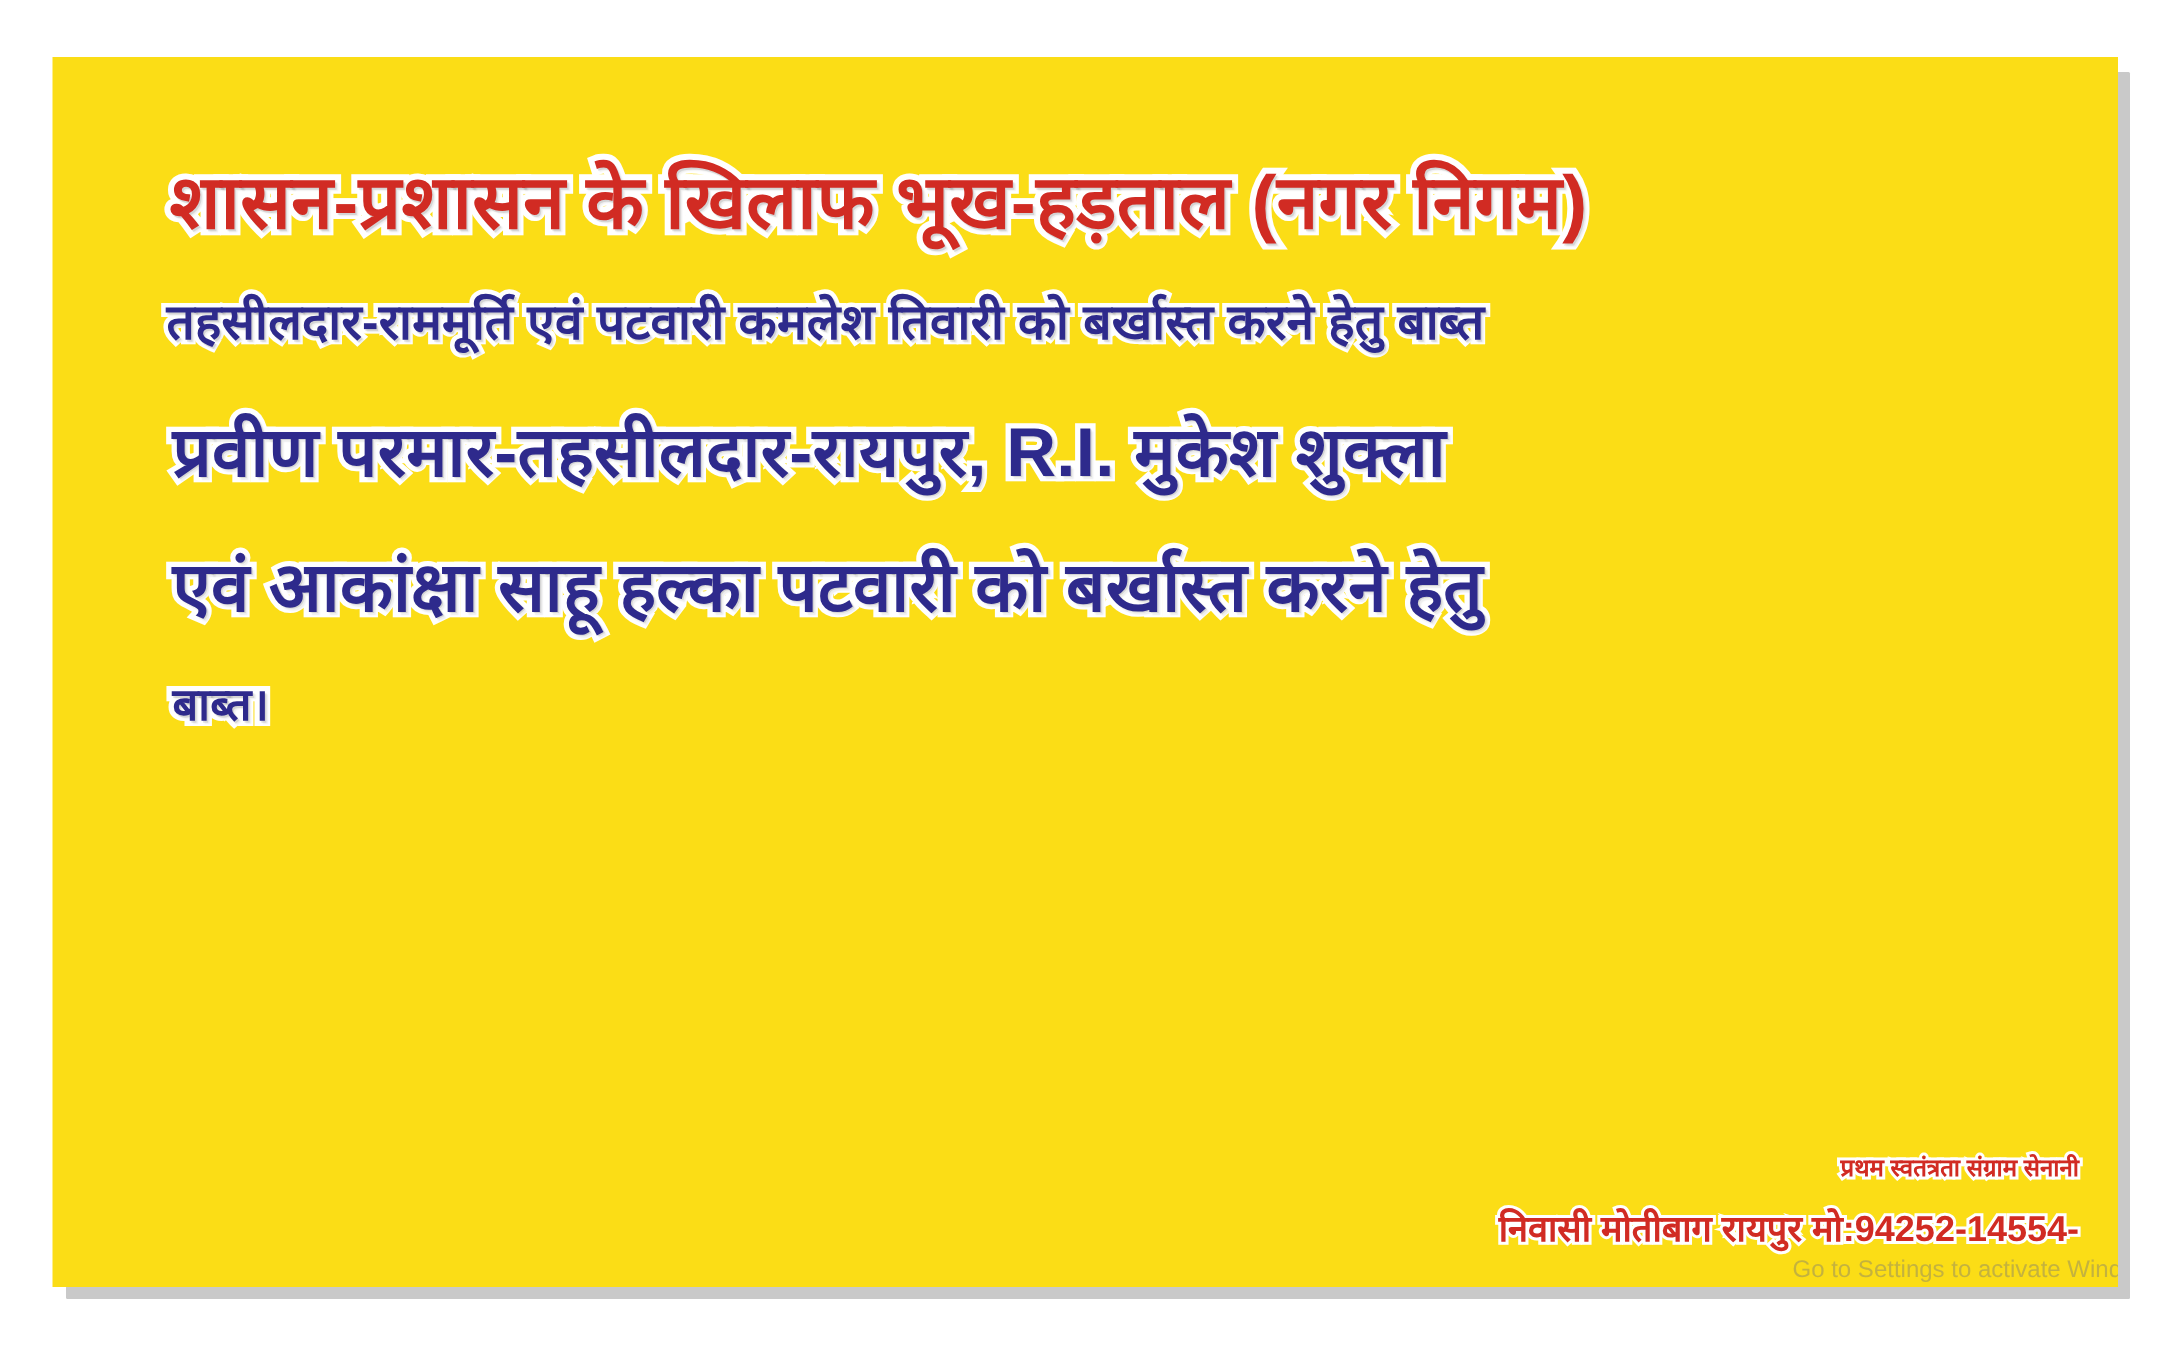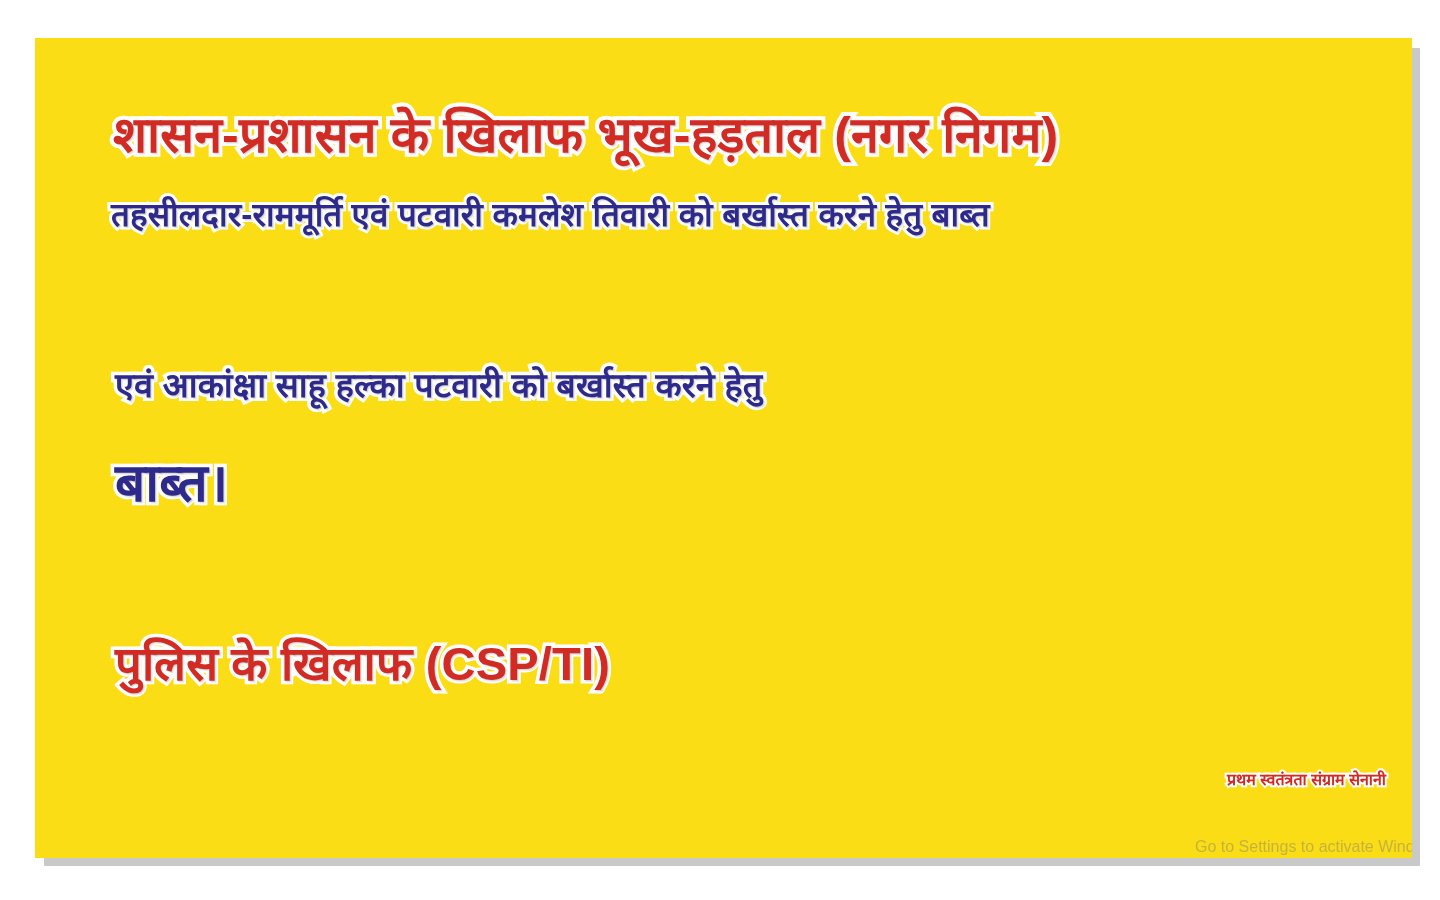--- a/index.html
+++ b/index.html
@@ -67,22 +67,22 @@
     paint-order: stroke fill;
     text-shadow:
       1px 1px 0 rgba(0,0,0,0.10),
       2px 2px 1px rgba(0,0,0,0.07);
   }
 
   
   #l-head      { left: 78px;  top: 72px;  font-size: 50px; -webkit-text-stroke-width: 8px; }
   #l-sub1      { left: 76px;  top: 160px; font-size: 33px; text-align: right; -webkit-text-stroke-width: 6px; }
   #l-body1     { left: 80px;  top: 240px; font-size: 46px; -webkit-text-stroke-width: 7px; }
-  #l-body2     { left: 80px;  top: 330px; font-size: 34px; -webkit-text-stroke-width: 7px; }
-  #l-body3     { left: 80px;  top: 418px; font-size: 53px; -webkit-text-stroke-width: 7px; }
+  #l-body2     { left: 80px;  top: 330px; font-size: 46px; -webkit-text-stroke-width: 7px; }
+  #l-body3     { left: 80px;  top: 418px; font-size: 30px; -webkit-text-stroke-width: 7px; }
   #l-red1      { left: 80px;  top: 520px; font-size: 47px; -webkit-text-stroke-width: 7px; }
   #l-red2      { left: 80px;  top: 602px; font-size: 47px; -webkit-text-stroke-width: 7px; }
 
   .sig {
     position: absolute;
     right: 26px;
     white-space: nowrap;
     text-align: right;
     font-family: "Liberation Sans", sans-serif;
     font-weight: 700;
@@ -116,30 +116,31 @@
 <div id="stage">
 
   <div class="board-shadow"></div>
 
   <div class="board">
 
     <div class="ln red" id="l-head">शासन-प्रशासन के खिलाफ भूख-हड़ताल (नगर निगम)</div>
 
     <div class="ln blue" id="l-sub1">तहसीलदार-राममूर्ति एवं पटवारी कमलेश तिवारी को बर्खास्त करने हेतु बाब्त</div>
 
+    <div class="ln blue" id="l-body1">प्रवीण परमार-तहसीलदार-रायपुर, R.I. मुकेश शुक्ला</div>
 
     <div class="ln blue" id="l-body2">एवं आकांक्षा साहू हल्का पटवारी को बर्खास्त करने हेतु</div>
 
     <div class="ln blue" id="l-body3">बाब्त।</div>
 
 
-    <div class="ln red" id="l-red2">पुलिस के खिलाफ (CSP/TI)</div>
 
 
 
     <div class="sig" id="s-3">प्रथम स्वतंत्रता संग्राम सेनानी</div>
 
+    <div class="sig" id="s-4">निवासी मोतीबाग रायपुर मो:94252-14554-</div>
 
 
     <div class="wm" id="wm-sub">Go to Settings to activate Windows.</div>
 
   </div>
 </div>
 
 </body></html>

